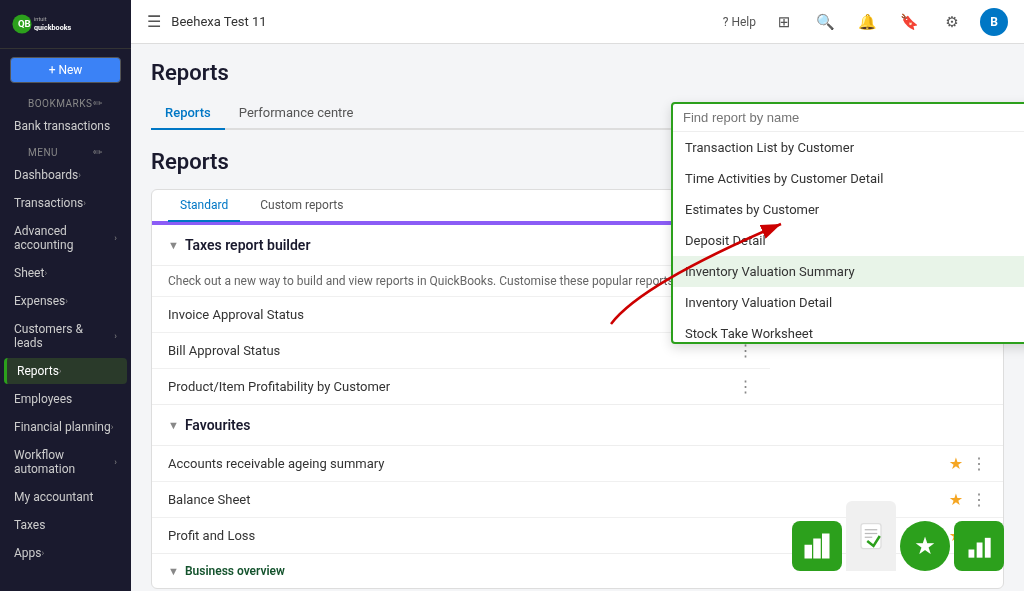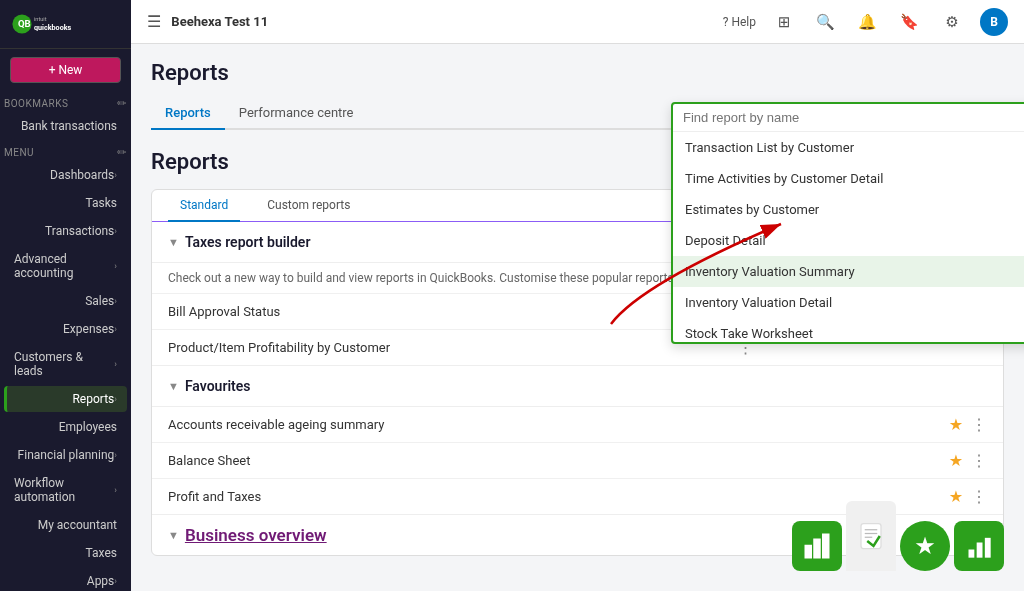--- a/index.html
+++ b/index.html
@@ -2,35 +2,35 @@
 <html><head>
   <meta charset="utf-8">
   <style>
     * { box-sizing: border-box; margin: 0; padding: 0; }
     body { font-family: -apple-system, BlinkMacSystemFont, 'Segoe UI', Roboto, sans-serif; font-size: 13px; background: #f4f5f7; display: flex; height: 591px; overflow: hidden; }
 
     
     .sidebar { width: 131px; background: #1a1a2e; color: #ccc; display: flex; flex-direction: column; height: 100%; overflow-y: auto; flex-shrink: 0; }
     .sidebar-logo { padding: 12px 10px; display: flex; align-items: center; gap: 6px; border-bottom: 1px solid #333; }
     .sidebar-logo svg { width: 80px; height: 24px; }
-    .new-btn { margin: 8px 10px; background: #be185d; color: #fff; border: 1px solid #555; border-radius: 4px; padding: 5px 0; text-align: center; font-size: 12px; cursor: pointer; }
-    .sidebar-section { padding: 6px 4px 2px; font-size: 10px; color: #888; letter-spacing: 0.5px; display: flex; align-items: center; justify-content: space-between; }
+    .new-btn { margin: 8px 10px; background: #3b82f6; color: #fff; border: 1px solid #555; border-radius: 4px; padding: 5px 0; text-align: center; font-size: 12px; cursor: pointer; }
+    .sidebar-section { padding: 6px 28px 2px; font-size: 10px; color: #888; letter-spacing: 0.5px; display: flex; align-items: center; justify-content: space-between; }
     .sidebar-section .edit-icon { color: #888; font-size: 11px; cursor: pointer; }
-    .sidebar-item { display: flex; align-items: center; justify-content: flex-end; padding: 6px 10px; color: #ccc; cursor: pointer; font-size: 12px; border-radius: 4px; margin: 1px 4px; }
+    .sidebar-item { display: flex; align-items: center; justify-content: flex-start; padding: 6px 10px; color: #ccc; cursor: pointer; font-size: 12px; border-radius: 4px; margin: 1px 4px; }
     .sidebar-item.active { background: #2a3a2a; color: #fff; border-left: 3px solid #2ca01c; }
     .sidebar-item .chevron { font-size: 9px; color: #888; }
 
     
     .main { flex: 1; display: flex; flex-direction: column; overflow: hidden; }
 
     
     .topnav { background: #fff; border-bottom: 1px solid #ddd; padding: 0 16px; height: 44px; display: flex; align-items: center; justify-content: space-between; }
     .topnav-left { display: flex; align-items: center; gap: 10px; }
     .topnav-left .hamburger { cursor: pointer; font-size: 16px; color: #555; }
-    .topnav-title { font-size: 13px; color: #333; font-weight: bold; }
+    .topnav-title { font-size: 13px; color: #333; }
     .topnav-right { display: flex; align-items: center; gap: 14px; }
     .topnav-icon { width: 28px; height: 28px; display: flex; align-items: center; justify-content: center; cursor: pointer; color: #555; font-size: 15px; }
     .topnav-avatar { width: 28px; height: 28px; background: #0077c5; border-radius: 50%; display: flex; align-items: center; justify-content: center; color: #fff; font-size: 12px; font-weight: bold; cursor: pointer; }
     .help-btn { display: flex; align-items: center; gap: 3px; font-size: 12px; color: #555; cursor: pointer; }
 
     
     .content { flex: 1; overflow-y: auto; padding: 16px 20px; background: #f4f5f7; position: relative; }
     .page-header { display: flex; align-items: center; justify-content: space-between; margin-bottom: 12px; }
     .page-title { font-size: 22px; font-weight: 600; color: #1a1a2e; }
     .create-btn { background: #2ca01c; color: #fff; border: none; border-radius: 4px; padding: 8px 14px; font-size: 13px; cursor: pointer; font-weight: 500; }
@@ -40,21 +40,21 @@
     .tab { padding: 8px 14px; font-size: 13px; color: #555; cursor: pointer; border-bottom: 2px solid transparent; margin-bottom: -2px; }
     .tab.active { color: #0077c5; border-bottom-color: #0077c5; font-weight: 500; }
 
     
     .card { background: #fff; border-radius: 6px; border: 1px solid #ddd; margin-bottom: 12px; overflow: visible; }
     .card-header { padding: 12px 16px; display: flex; align-items: center; gap: 6px; font-size: 14px; font-weight: 600; color: #1a1a2e; border-bottom: 1px solid #eee; }
     .card-desc { padding: 8px 16px; font-size: 12px; color: #666; border-bottom: 1px solid #f0f0f0; }
     .card-desc a { color: #0077c5; text-decoration: none; }
 
     
-    .sub-tabs { display: flex; gap: 15px; padding: 0 16px; border-bottom: 1px solid #8b5cf6; }
+    .sub-tabs { display: flex; gap: 8px; padding: 0 16px; border-bottom: 4px solid #8b5cf6; }
     .sub-tab { padding: 8px 12px; font-size: 12px; color: #555; cursor: pointer; border-bottom: 2px solid transparent; margin-bottom: -1px; }
     .sub-tab.active { color: #0077c5; border-bottom-color: #0077c5; }
 
     
     .report-row { display: flex; align-items: center; justify-content: space-between; padding: 8px 16px; border-bottom: 1px solid #f0f0f0; }
     .report-row:last-child { border-bottom: none; }
     .report-name { font-size: 13px; color: #333; }
     .report-actions { display: flex; align-items: center; gap: 8px; }
     .star-icon { color: #f5a623; font-size: 16px; cursor: pointer; }
     .more-icon { color: #888; font-size: 16px; cursor: pointer; }
@@ -93,32 +93,29 @@
   <div class="sidebar-section">
     <span>MENU</span>
     <span class="edit-icon">✏</span>
   </div>
 
   <div class="sidebar-item">
     <span>Dashboards</span>
       <span class="chevron">›</span>
   </div>
   <div class="sidebar-item">
-    <span>Tasks</span>
-  </div>
-  <div class="sidebar-item">
     <span>Transactions</span>
       <span class="chevron">›</span>
   </div>
   <div class="sidebar-item">
     <span>Advanced accounting</span>
       <span class="chevron">›</span>
   </div>
   <div class="sidebar-item">
-    <span>Sales</span>
+    <span>Sheet</span>
       <span class="chevron">›</span>
   </div>
   <div class="sidebar-item">
     <span>Expenses</span>
       <span class="chevron">›</span>
   </div>
   <div class="sidebar-item">
     <span>Customers &amp; leads</span>
       <span class="chevron">›</span>
   </div>
@@ -198,20 +195,24 @@
         <span>Taxes report builder</span>
       </div>
       <div class="card-desc">
         <span>Check out a new way to build and view reports in QuickBooks. Customise these popular reports or start from scratch with</span>
         <a href="#">Create new</a>
       </div>
 
       <div style="display:flex; align-items:flex-start;">
         <div style="flex:1;">
           <div class="report-row">
+            <span class="report-name">Invoice Approval Status</span>
+            <span class="more-icon">⋮</span>
+          </div>
+          <div class="report-row">
             <span class="report-name">Bill Approval Status</span>
             <span class="more-icon">⋮</span>
           </div>
           <div class="report-row">
             <span class="report-name">Product/Item Profitability by Customer</span>
             <span class="more-icon">⋮</span>
           </div>
         </div>
         <div style="padding:8px 16px;font-size:13px;color:#333;border-left:1px solid #eee;min-width:200px;">
           <span>Revenue Recognition Report</span>
@@ -232,31 +233,31 @@
           </div>
         </div>
         <div class="report-row">
           <span class="report-name">Balance Sheet</span>
           <div class="report-actions">
             <span class="star-icon">★</span>
             <span class="more-icon">⋮</span>
           </div>
         </div>
         <div class="report-row">
-          <span class="report-name">Profit and Taxes</span>
+          <span class="report-name">Profit and Loss</span>
           <div class="report-actions">
             <span class="star-icon">★</span>
             <span class="more-icon">⋮</span>
           </div>
         </div>
       </div>
 
       <div style="border-top:1px solid #eee;padding:10px 16px;display:flex;align-items:center;gap:6px;">
         <span style="cursor:pointer;color:#888;font-size:11px;">▼</span>
-        <span style="font-size:17px;font-weight:600;color:#701a75;text-decoration:underline;">Business overview</span>
+        <span style="font-size:12px;font-weight:600;color:#14532d;">Business overview</span>
       </div>
     </div>
 
     <div class="search-dropdown">
       <div class="search-input-row">
         <input type="text" placeholder="Find report by name" value="" style="color: rgb(51, 51, 51); font-size: 13px;">
 
       </div>
       <div class="dropdown-list">
         <div class="dropdown-item">Transaction List by Customer</div>

